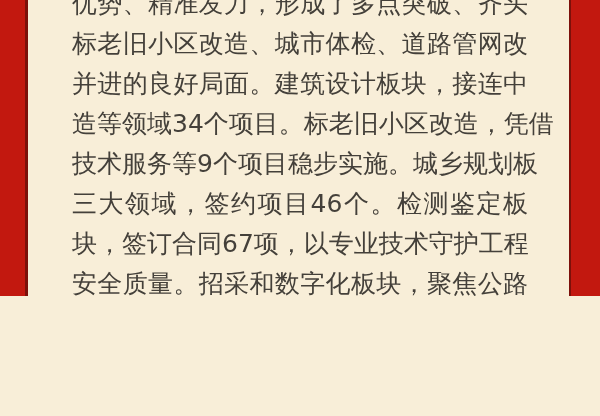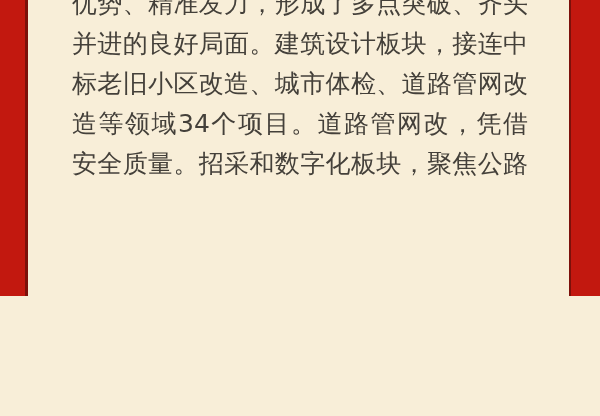--- a/index.html
+++ b/index.html
@@ -57,20 +57,23 @@
   }
 </style>
 </head>
 <body>
 
 <div class="page">
   <div class="red-bar left"></div>
 
   <div class="article-text">
     <div class="line">优势、精准发力，形成了多点突破、齐头</div>
+    <div class="line">标老旧小区改造、城市体检、道路管网改</div>
     <div class="line">并进的良好局面。建筑设计板块，接连中</div>
-    <div class="line">标老旧小区改造、城市体检、道路管网改</div>
-    <div class="line">造等领域34个项目。道路管网改，凭借</div>
+    <div class="line">造等领域34个项目。标老旧小区改造，凭借</div>
+    <div class="line">技术服务等9个项目稳步实施。城乡规划板</div>
+    <div class="line">三大领域，签约项目46个。检测鉴定板</div>
+    <div class="line">块，签订合同67项，以专业技术守护工程</div>
     <div class="line">安全质量。招采和数字化板块，聚焦公路</div>
   </div>
 
   <div class="red-bar right"></div>
 </div>
 
 </body></html>

